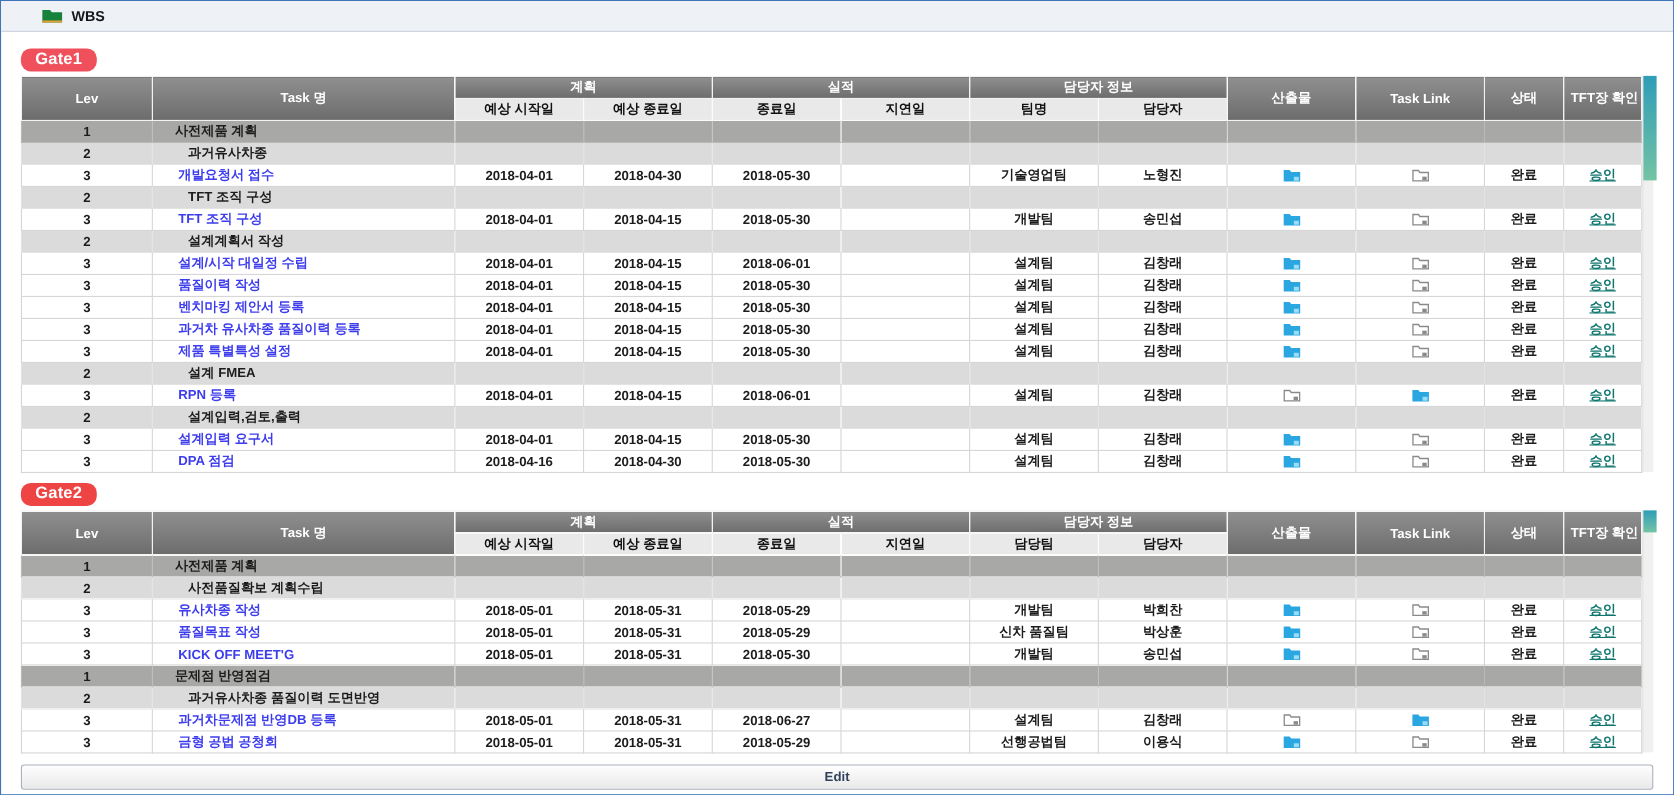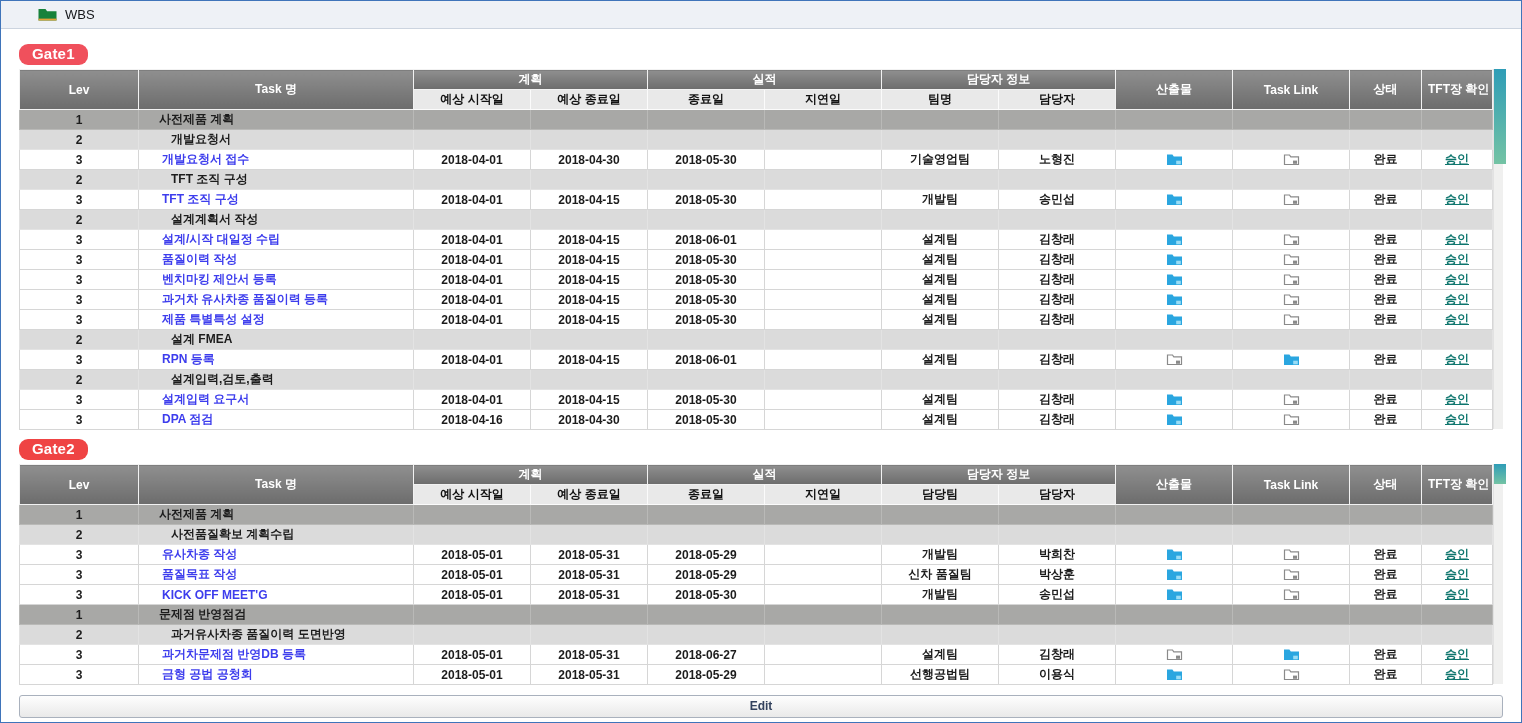--- a/index.html
+++ b/index.html
@@ -1,20 +1,20 @@
 <!DOCTYPE html>
 <html><head>
 <meta charset="utf-8">
 <style>
   * { box-sizing: border-box; }
   html,body { margin:0; padding:0; background:#fff; font-family:"Liberation Sans", sans-serif; }
   .window { width:1522px; height:723px; border:1px solid #3f74ba; background:#fff; overflow:hidden; }
   .titlebar { height:28px; background:#eef1f6; border-bottom:1px solid #ccd4df; display:flex; align-items:center; padding-left:37px; }
   .titlebar .app-icon { display:inline-flex; margin-right:8px; }
-  .titlebar .title { font-size:13px; font-weight:normal; color:#14161a; }
+  .titlebar .title { font-size:13px; font-weight:bold; color:#14161a; }
 
   .content { padding:15px 18px 0 18px; }
 
   .gate-badge { display:inline-block; color:#fff; font-weight:bold; font-size:15px;
     padding:1px 13px 3px; border-radius:9px; margin-bottom:4px; letter-spacing:0.2px; }
   .gate-badge.g1 { background:#f0505c; }
   .gate-badge.g2 { background:#ef4444; }
 
   .table-zone { display:flex; align-items:stretch; }
   table { border-collapse:collapse; table-layout:fixed; width:1473px; font-size:12px; }
@@ -110,21 +110,21 @@
                 <td class="c-date"></td>
                 <td class="c-team"></td>
                 <td class="c-person"></td>
                 <td class="c-icon"></td>
                 <td class="c-icon"></td>
                 <td class="c-status"></td>
                 <td class="c-confirm"></td>
               </tr>
               <tr class="lev2">
                 <td class="c-lev">2</td>
-                <td class="c-task ind2">개발요청서</td>
+                <td class="c-task ind2">과거유사차종</td>
                 <td class="c-date"></td>
                 <td class="c-date"></td>
                 <td class="c-date"></td>
                 <td class="c-date"></td>
                 <td class="c-team"></td>
                 <td class="c-person"></td>
                 <td class="c-icon"></td>
                 <td class="c-icon"></td>
                 <td class="c-status"></td>
                 <td class="c-confirm"></td>

